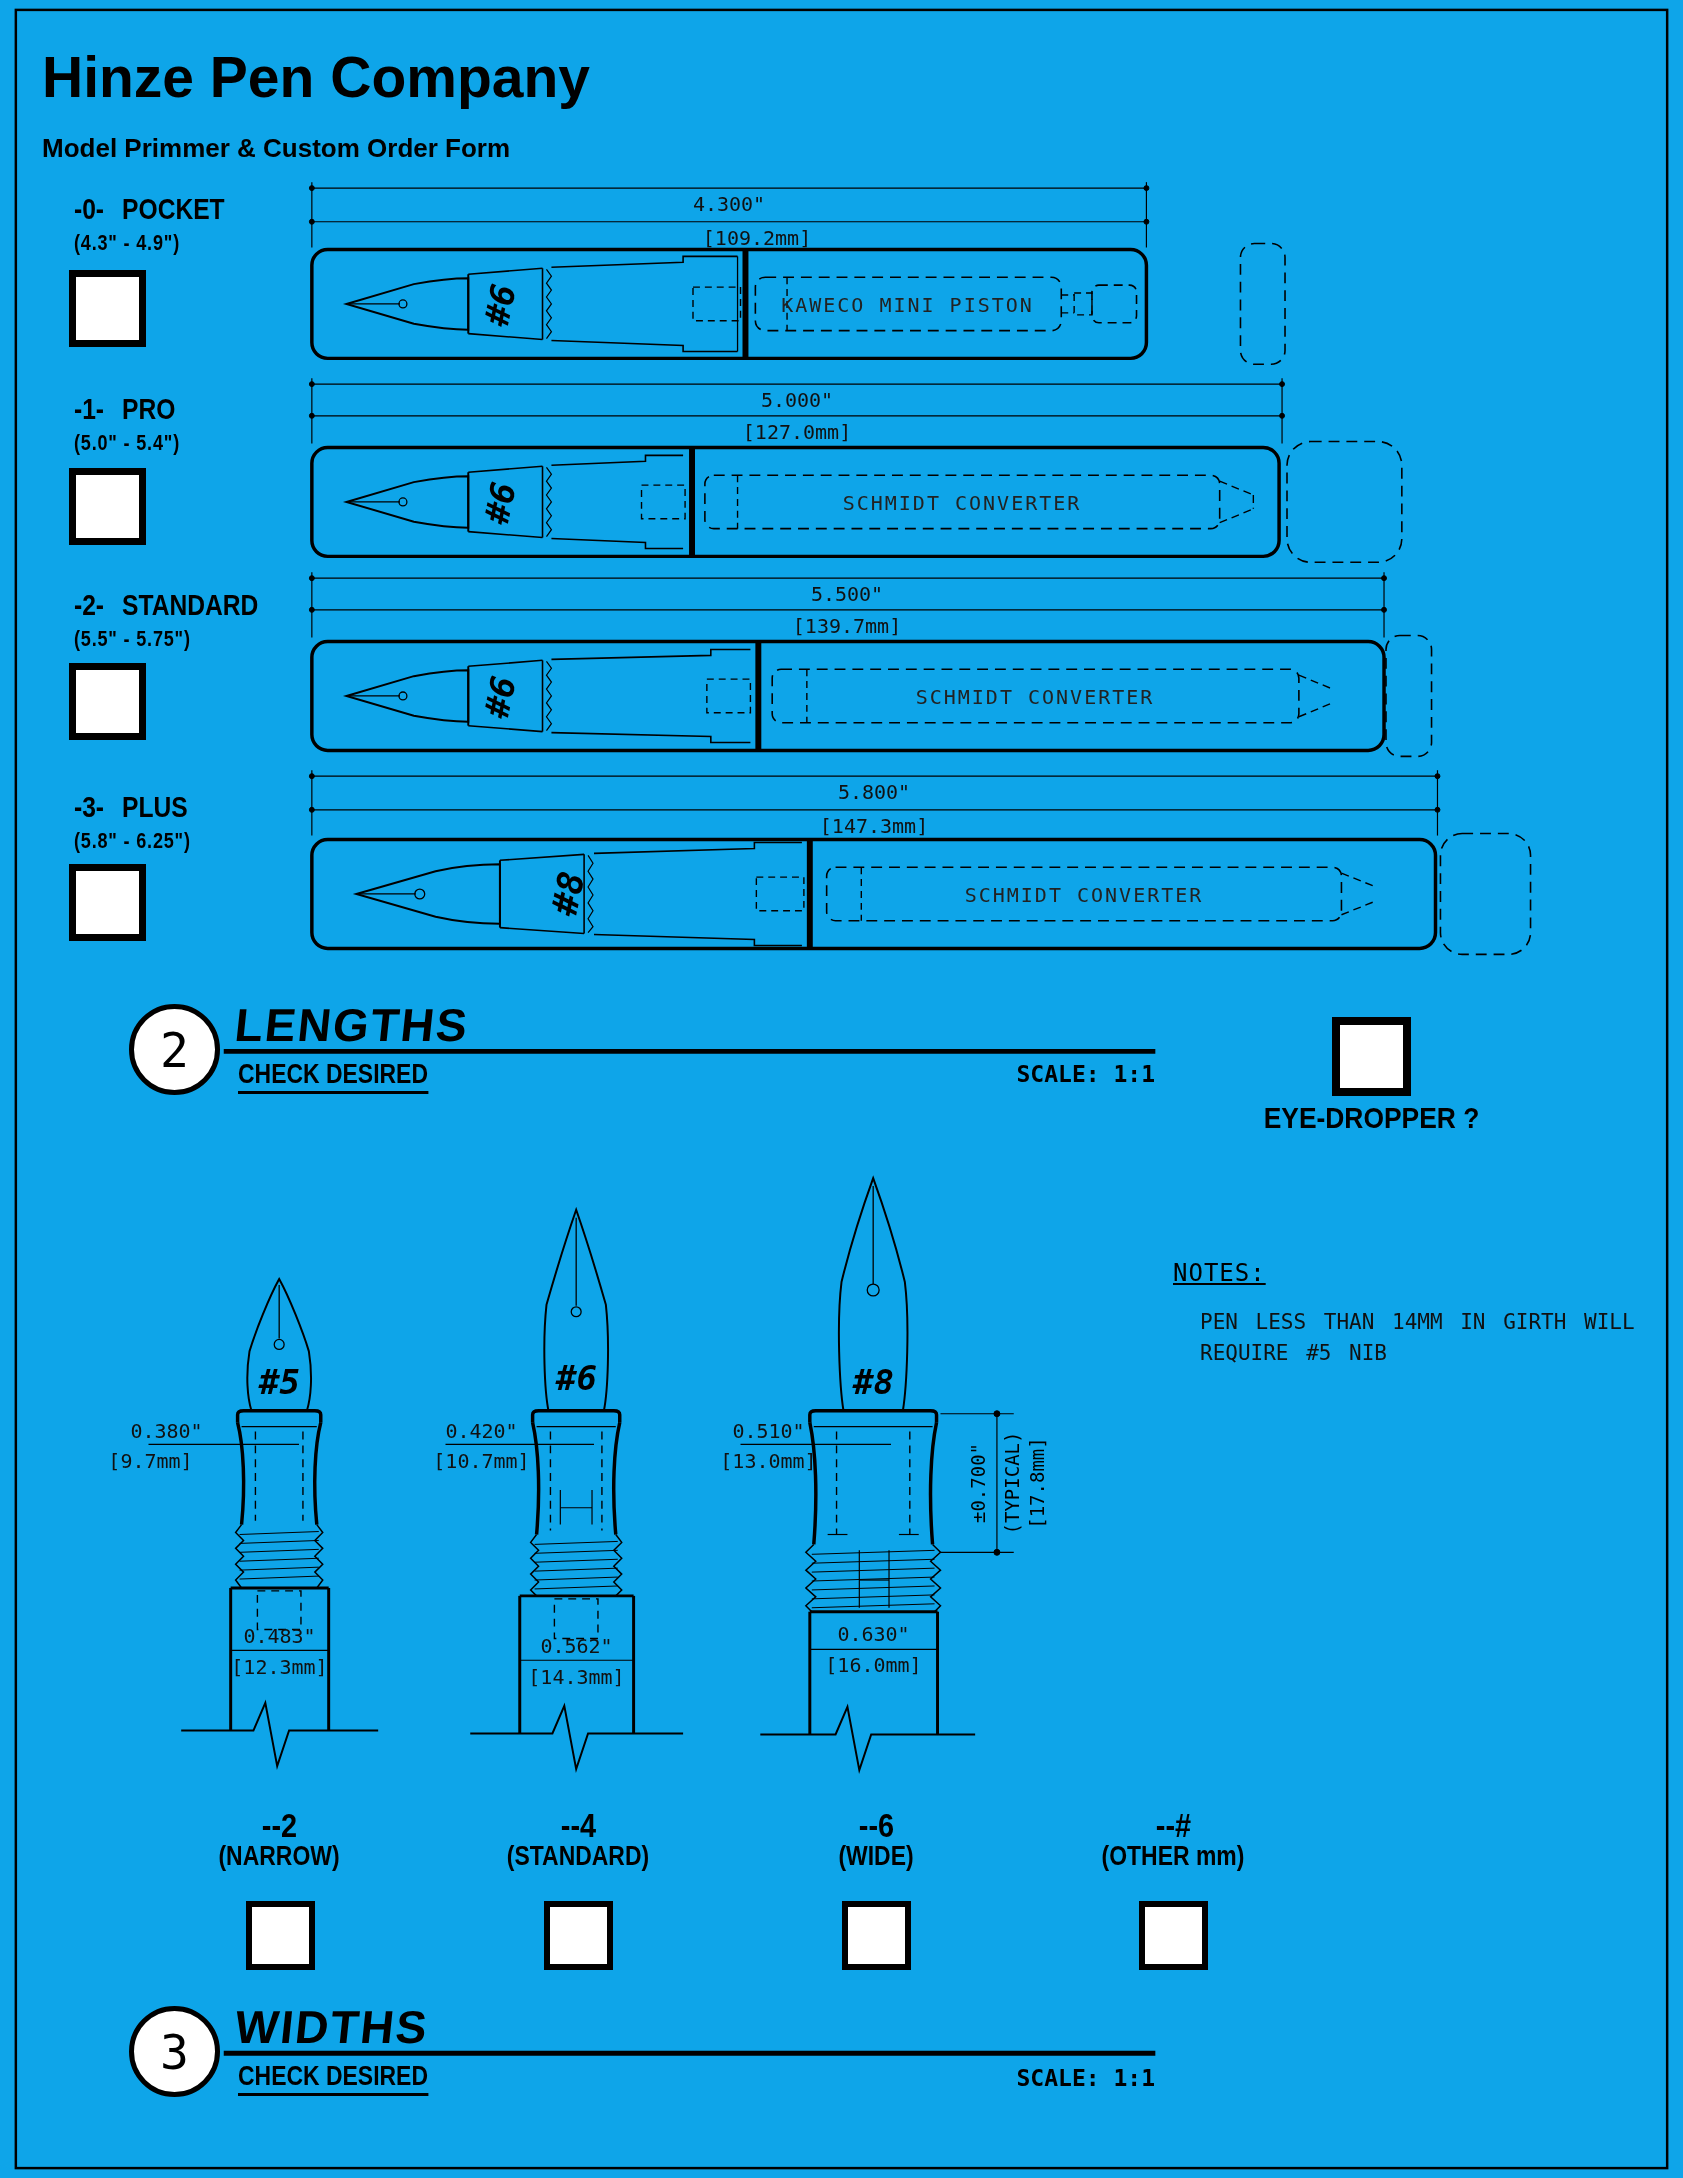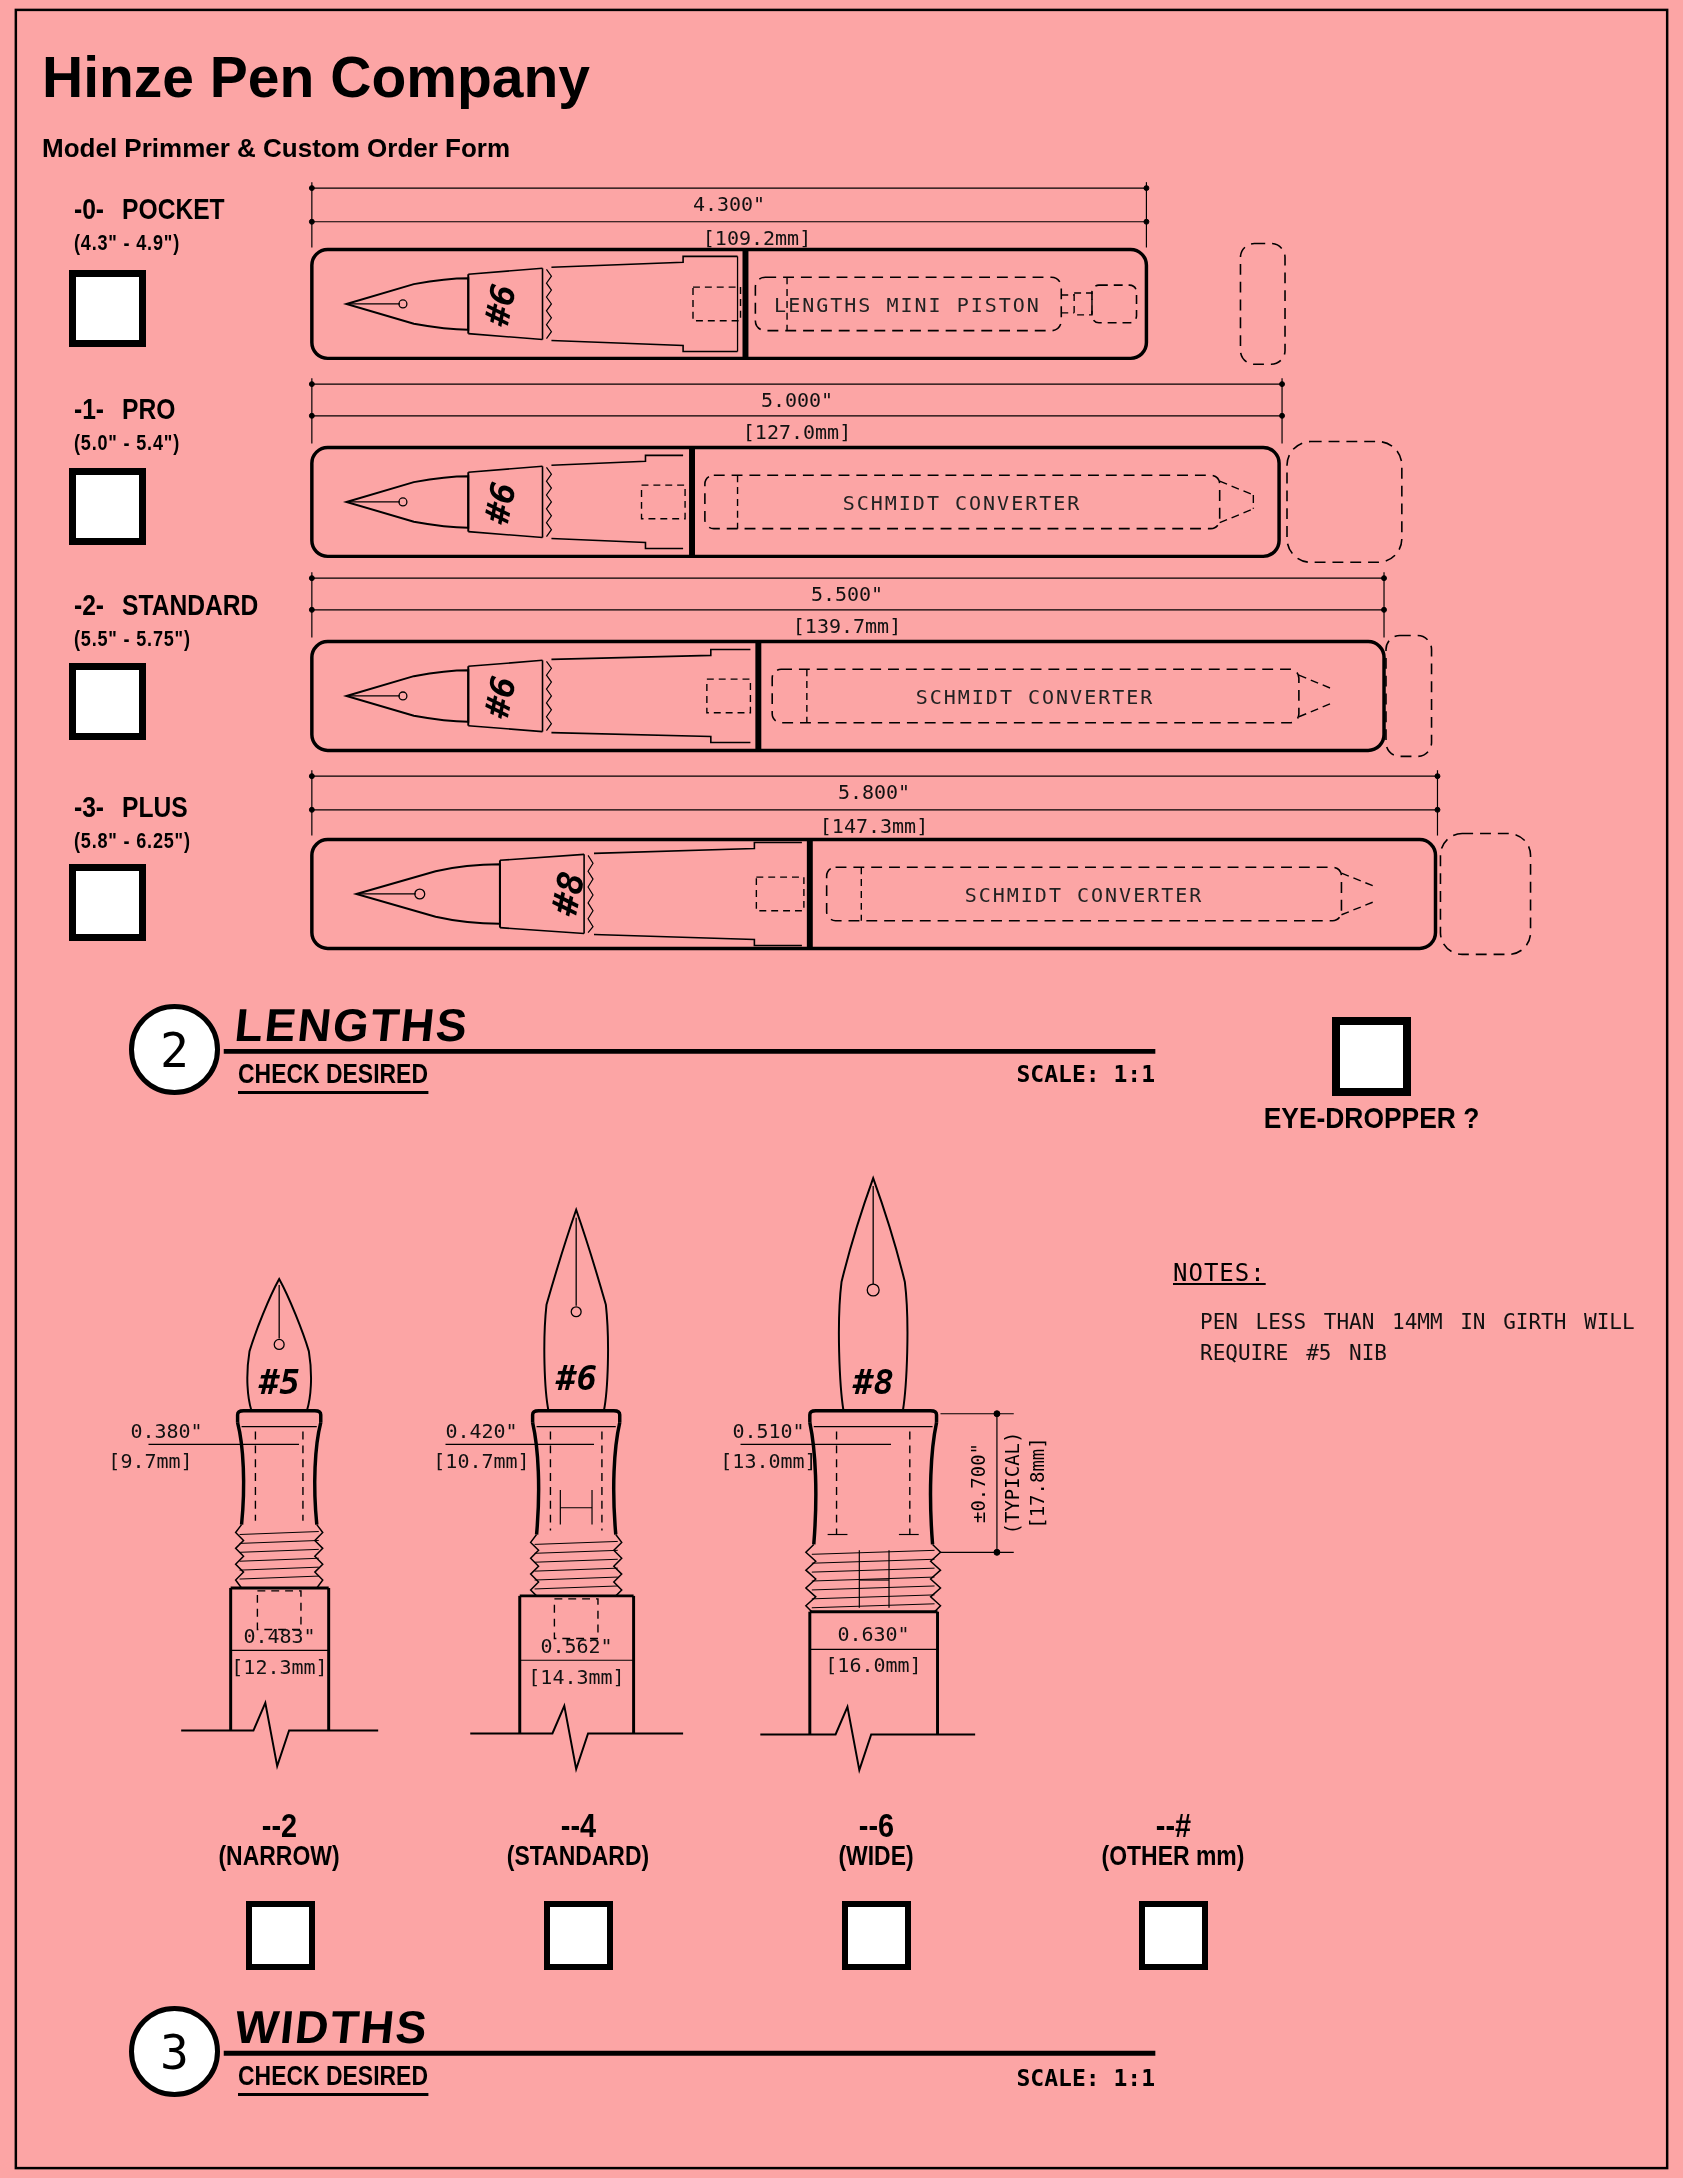--- a/index.html
+++ b/index.html
@@ -1,16 +1,16 @@
 <!DOCTYPE html>
 <html><head>
 <meta charset="utf-8">
 <style>
   html,body{margin:0;padding:0;background:#e8e8e8;}
-  .page{position:relative;width:1683px;height:2178px;background:#fca5a5;margin:0 auto;
+  .page{position:relative;width:1683px;height:2178px;background:#0ea5e9;margin:0 auto;
         font-family:"Liberation Sans",sans-serif;color:#000;overflow:hidden;}
   .abs{position:absolute;}
   svg{position:absolute;left:0;top:0;}
   .title{font-size:57px;font-weight:bold;letter-spacing:0px;white-space:nowrap;}
   .subtitle{font-size:26px;font-weight:bold;white-space:nowrap;}
   .rowlbl{font-size:30px;font-weight:bold;white-space:nowrap;transform:scaleX(0.82);transform-origin:left top;}
   .rowlbl .nm{margin-left:22px;}
   .rowrange{font-size:22px;font-weight:bold;white-space:nowrap;transform:scaleX(0.82);transform-origin:left top;letter-spacing:1px;}
   .cb{box-sizing:border-box;border:7px solid #000;background:#fff;}
   .dimtxt{font-family:"DejaVu Sans Mono",monospace;font-size:20px;color:#111;text-align:center;white-space:nowrap;}
@@ -291,21 +291,21 @@
 
   <div class="abs dimtxt" style="left:630px;top:192px;width:198px;">4.300"</div>
   <div class="abs dimtxt" style="left:658px;top:226px;width:198px;">[109.2mm]</div>
   <div class="abs dimtxt" style="left:698px;top:388px;width:198px;">5.000"</div>
   <div class="abs dimtxt" style="left:698px;top:420px;width:198px;">[127.0mm]</div>
   <div class="abs dimtxt" style="left:748px;top:582px;width:198px;">5.500"</div>
   <div class="abs dimtxt" style="left:748px;top:614px;width:198px;">[139.7mm]</div>
   <div class="abs dimtxt" style="left:775px;top:780px;width:198px;">5.800"</div>
   <div class="abs dimtxt" style="left:775px;top:814px;width:198px;">[147.3mm]</div>
 
-  <div class="abs cadlbl" style="left:759px;top:293px;width:297px;">LENGTHS MINI PISTON</div>
+  <div class="abs cadlbl" style="left:759px;top:293px;width:297px;">KAWECO MINI PISTON</div>
   <div class="abs cadlbl" style="left:784px;top:491px;width:356px;">SCHMIDT CONVERTER</div>
   <div class="abs cadlbl" style="left:857px;top:685px;width:356px;">SCHMIDT CONVERTER</div>
   <div class="abs cadlbl" style="left:906px;top:883px;width:356px;">SCHMIDT CONVERTER</div>
 
   <div class="abs nibnum" style="left:477px;top:285px;width:46px;transform:rotate(-78deg);">#6</div>
   <div class="abs nibnum" style="left:477px;top:483px;width:46px;transform:rotate(-78deg);">#6</div>
   <div class="abs nibnum" style="left:477px;top:677px;width:46px;transform:rotate(-78deg);">#6</div>
   <div class="abs nibnum" style="left:543px;top:873px;width:50px;font-size:36px;transform:rotate(-78deg);">#8</div>
 
   <div class="abs circle" style="left:129px;top:1004px;">

